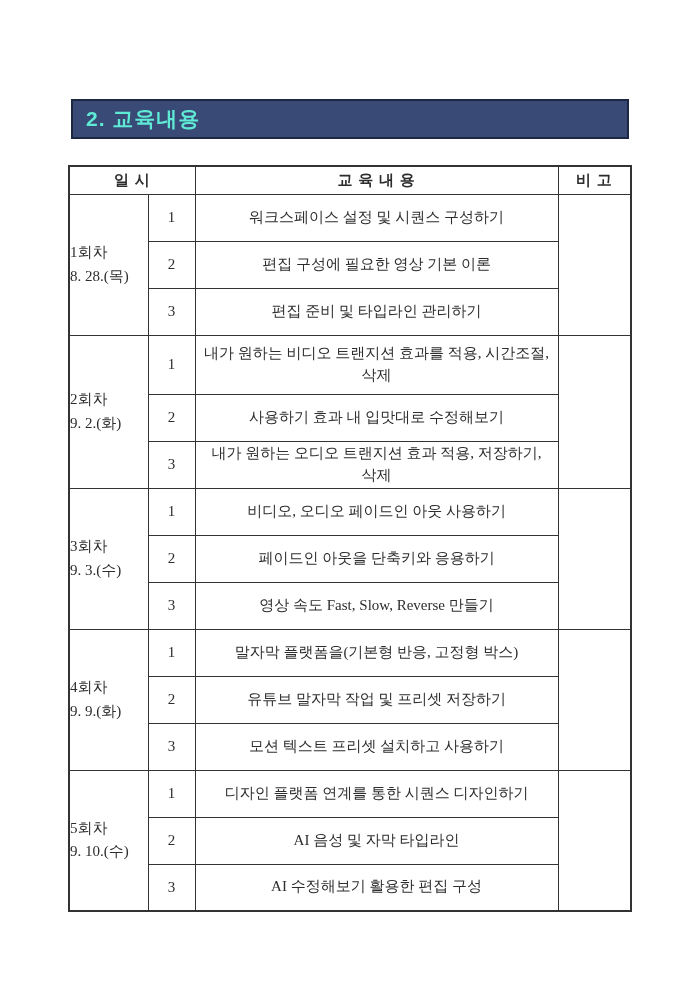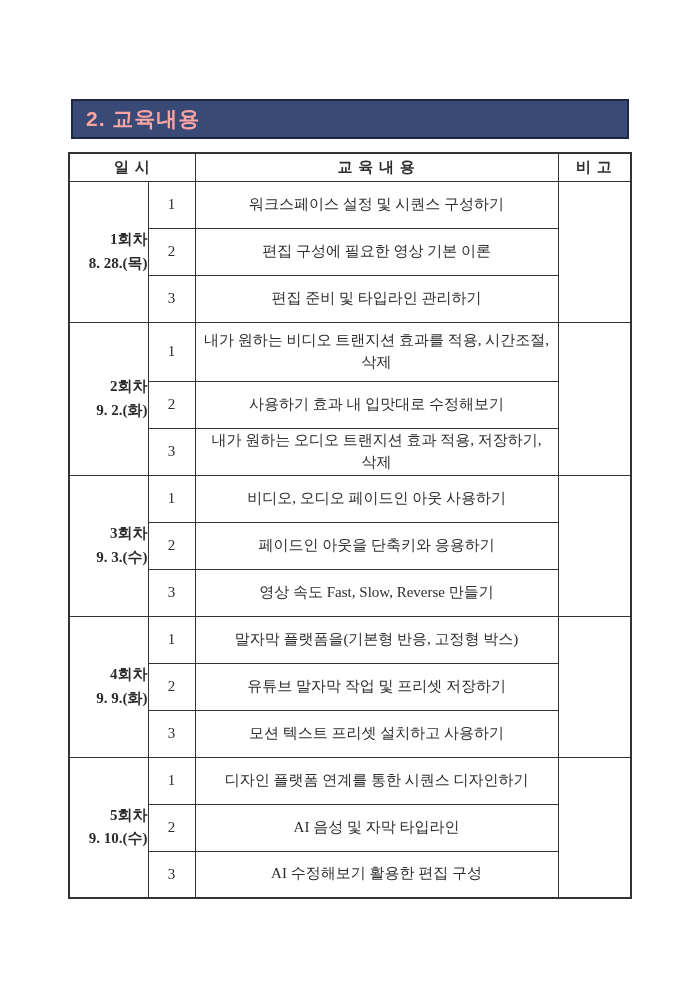--- a/index.html
+++ b/index.html
@@ -26,27 +26,27 @@
     background: var(--titlebar-bg, #3a4a76);
     border: 2px solid var(--titlebar-border, #1c2742);
     display: flex;
     align-items: center;
     padding-left: 13px;
   }
   .title-bar .title-text {
     font-family: "Liberation Sans", "DejaVu Sans", sans-serif;
     font-weight: bold;
     font-size: 21px;
-    color: #fca5a5;
+    color: #5eead4;
     letter-spacing: 1px;
   }
   table.curriculum {
     position: absolute;
     left: 68px;
-    top: 152px;
+    top: 165px;
     width: 562px;
     border-collapse: collapse;
     table-layout: fixed;
     border: 2px solid var(--border-color, #333333);
   }
   table.curriculum col.c-date    { width: 79px; }
   table.curriculum col.c-num     { width: 47px; }
   table.curriculum col.c-content { width: 363px; }
   table.curriculum col.c-note    { width: 73px; }
   table.curriculum th,
@@ -57,23 +57,23 @@
     padding: 0;
   }
   table.curriculum thead th {
     height: 28px;
     font-weight: bold;
     text-align: center;
     vertical-align: middle;
     letter-spacing: 1px;
   }
   td.session-cell {
-    text-align: right;
-    vertical-align: middle;
-    font-weight: bold;
+    text-align: left;
+    vertical-align: middle;
+    font-weight: normal;
     line-height: 1.55;
   }
   td.num-cell {
     height: 47px;
     text-align: center;
     vertical-align: middle;
   }
   td.num-cell.tall { height: 59px; }
   td.content-cell {
     text-align: center;

